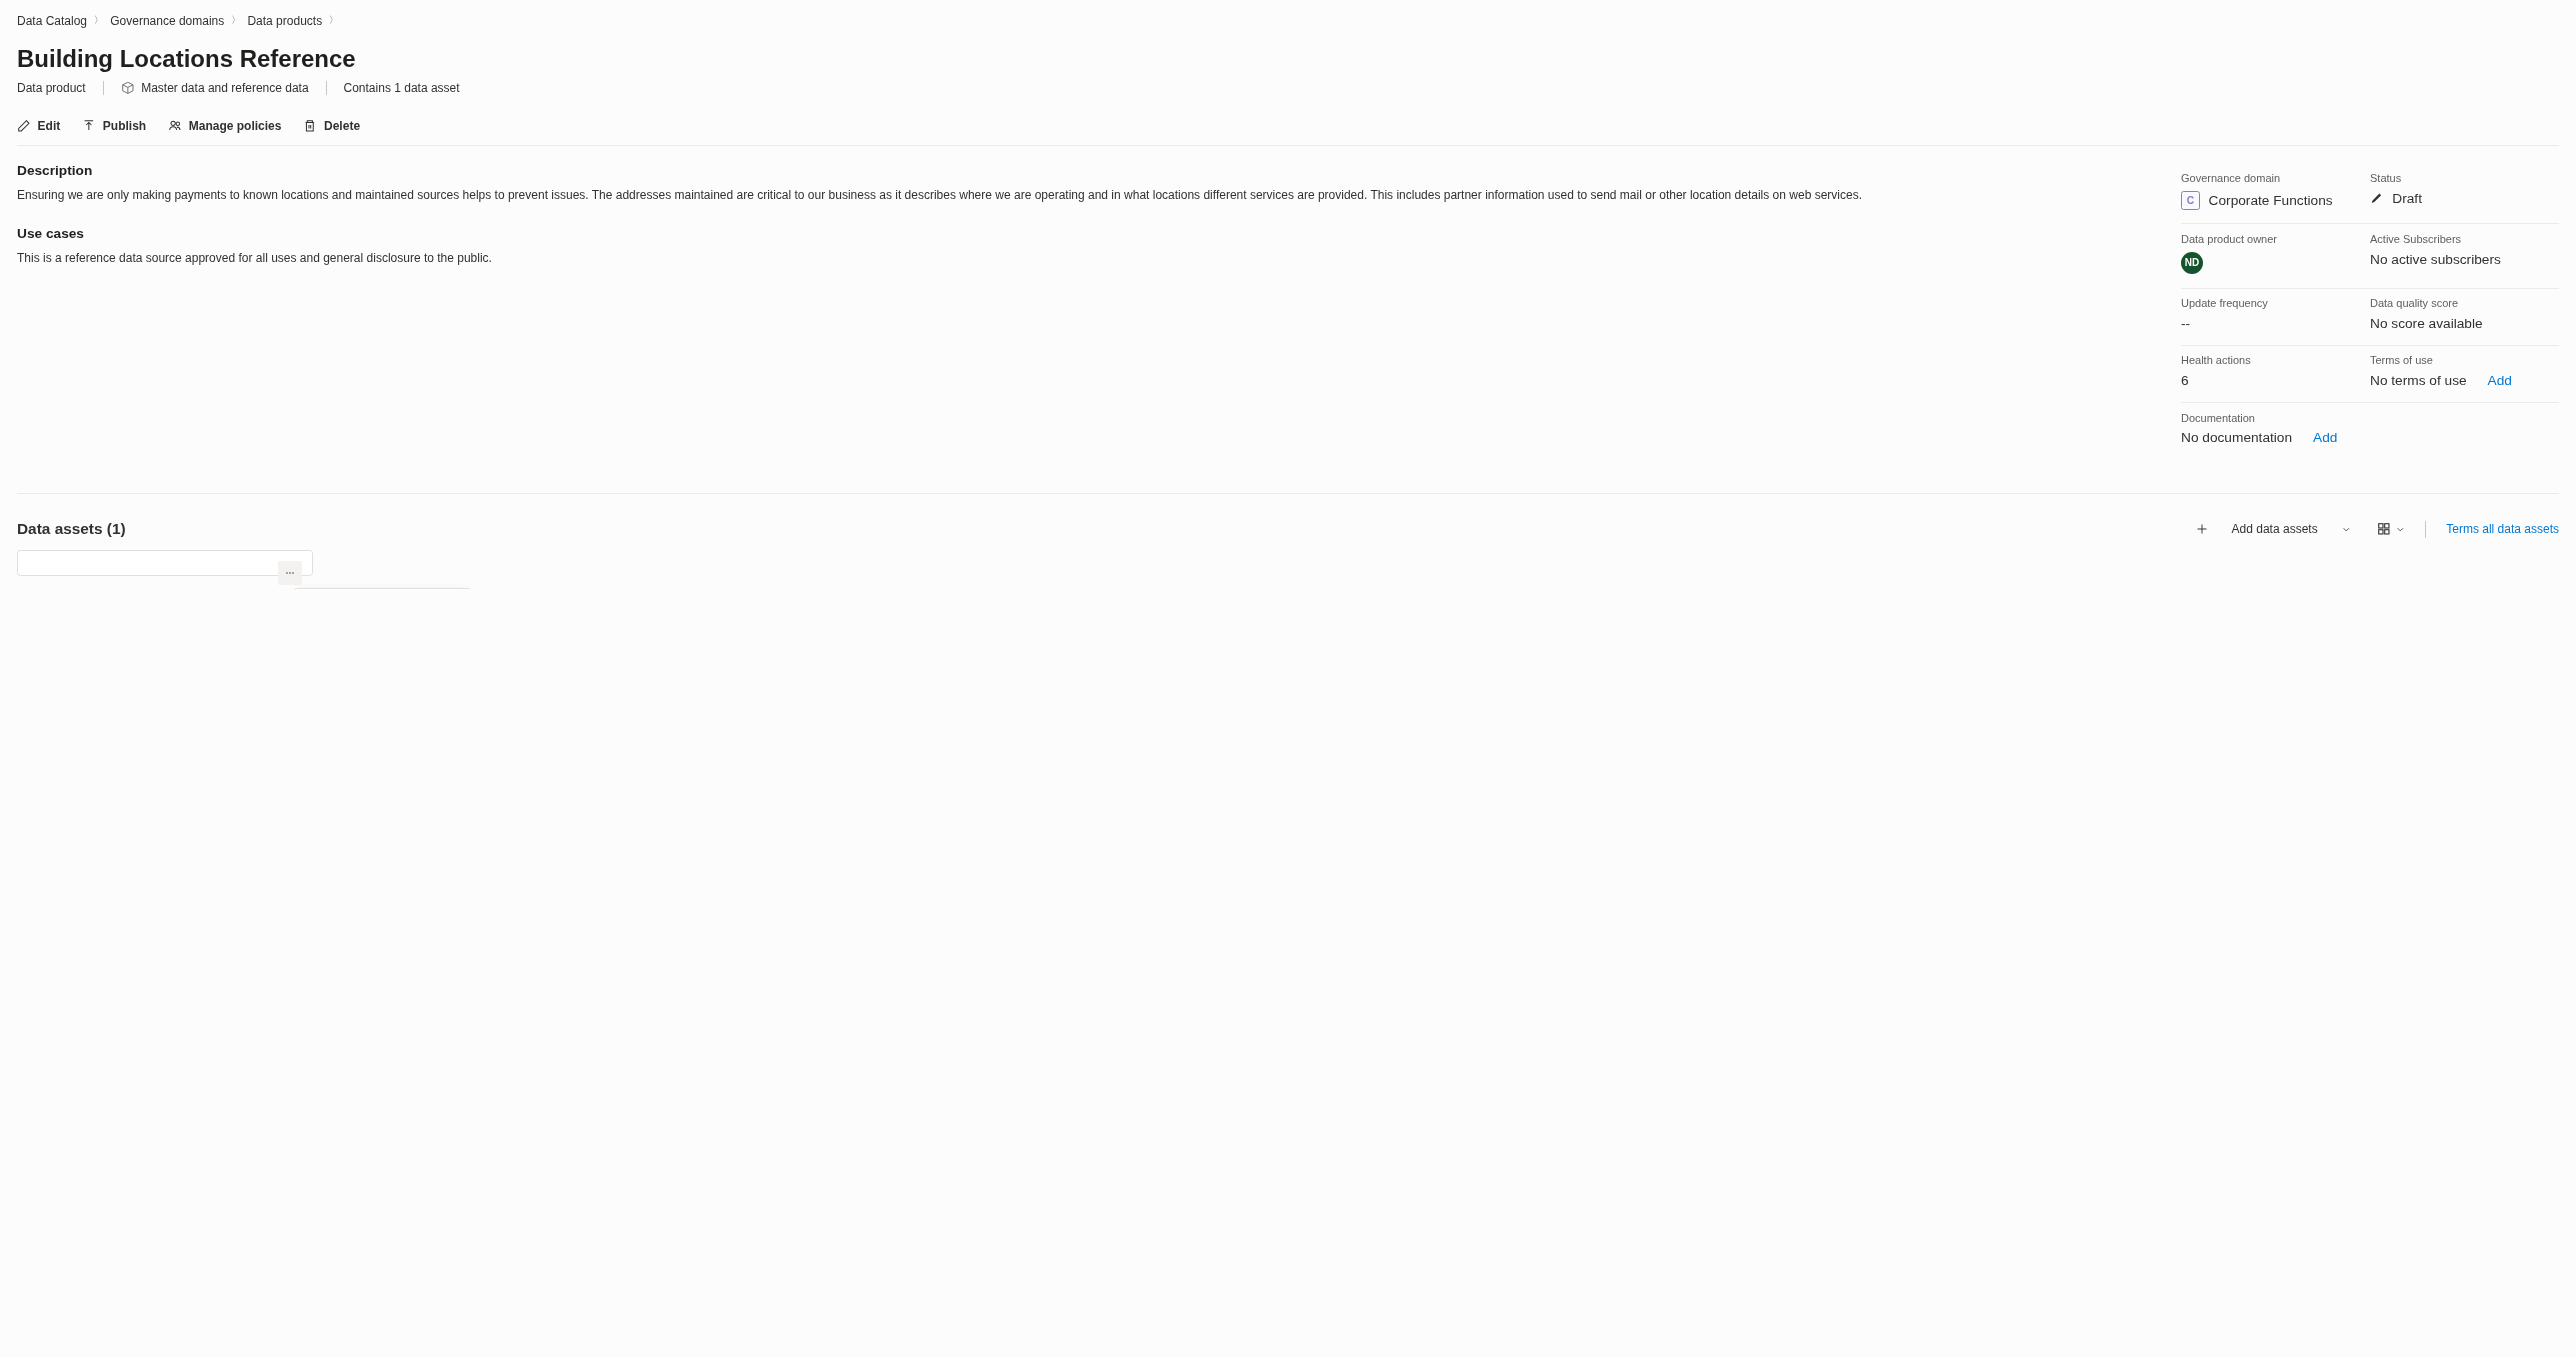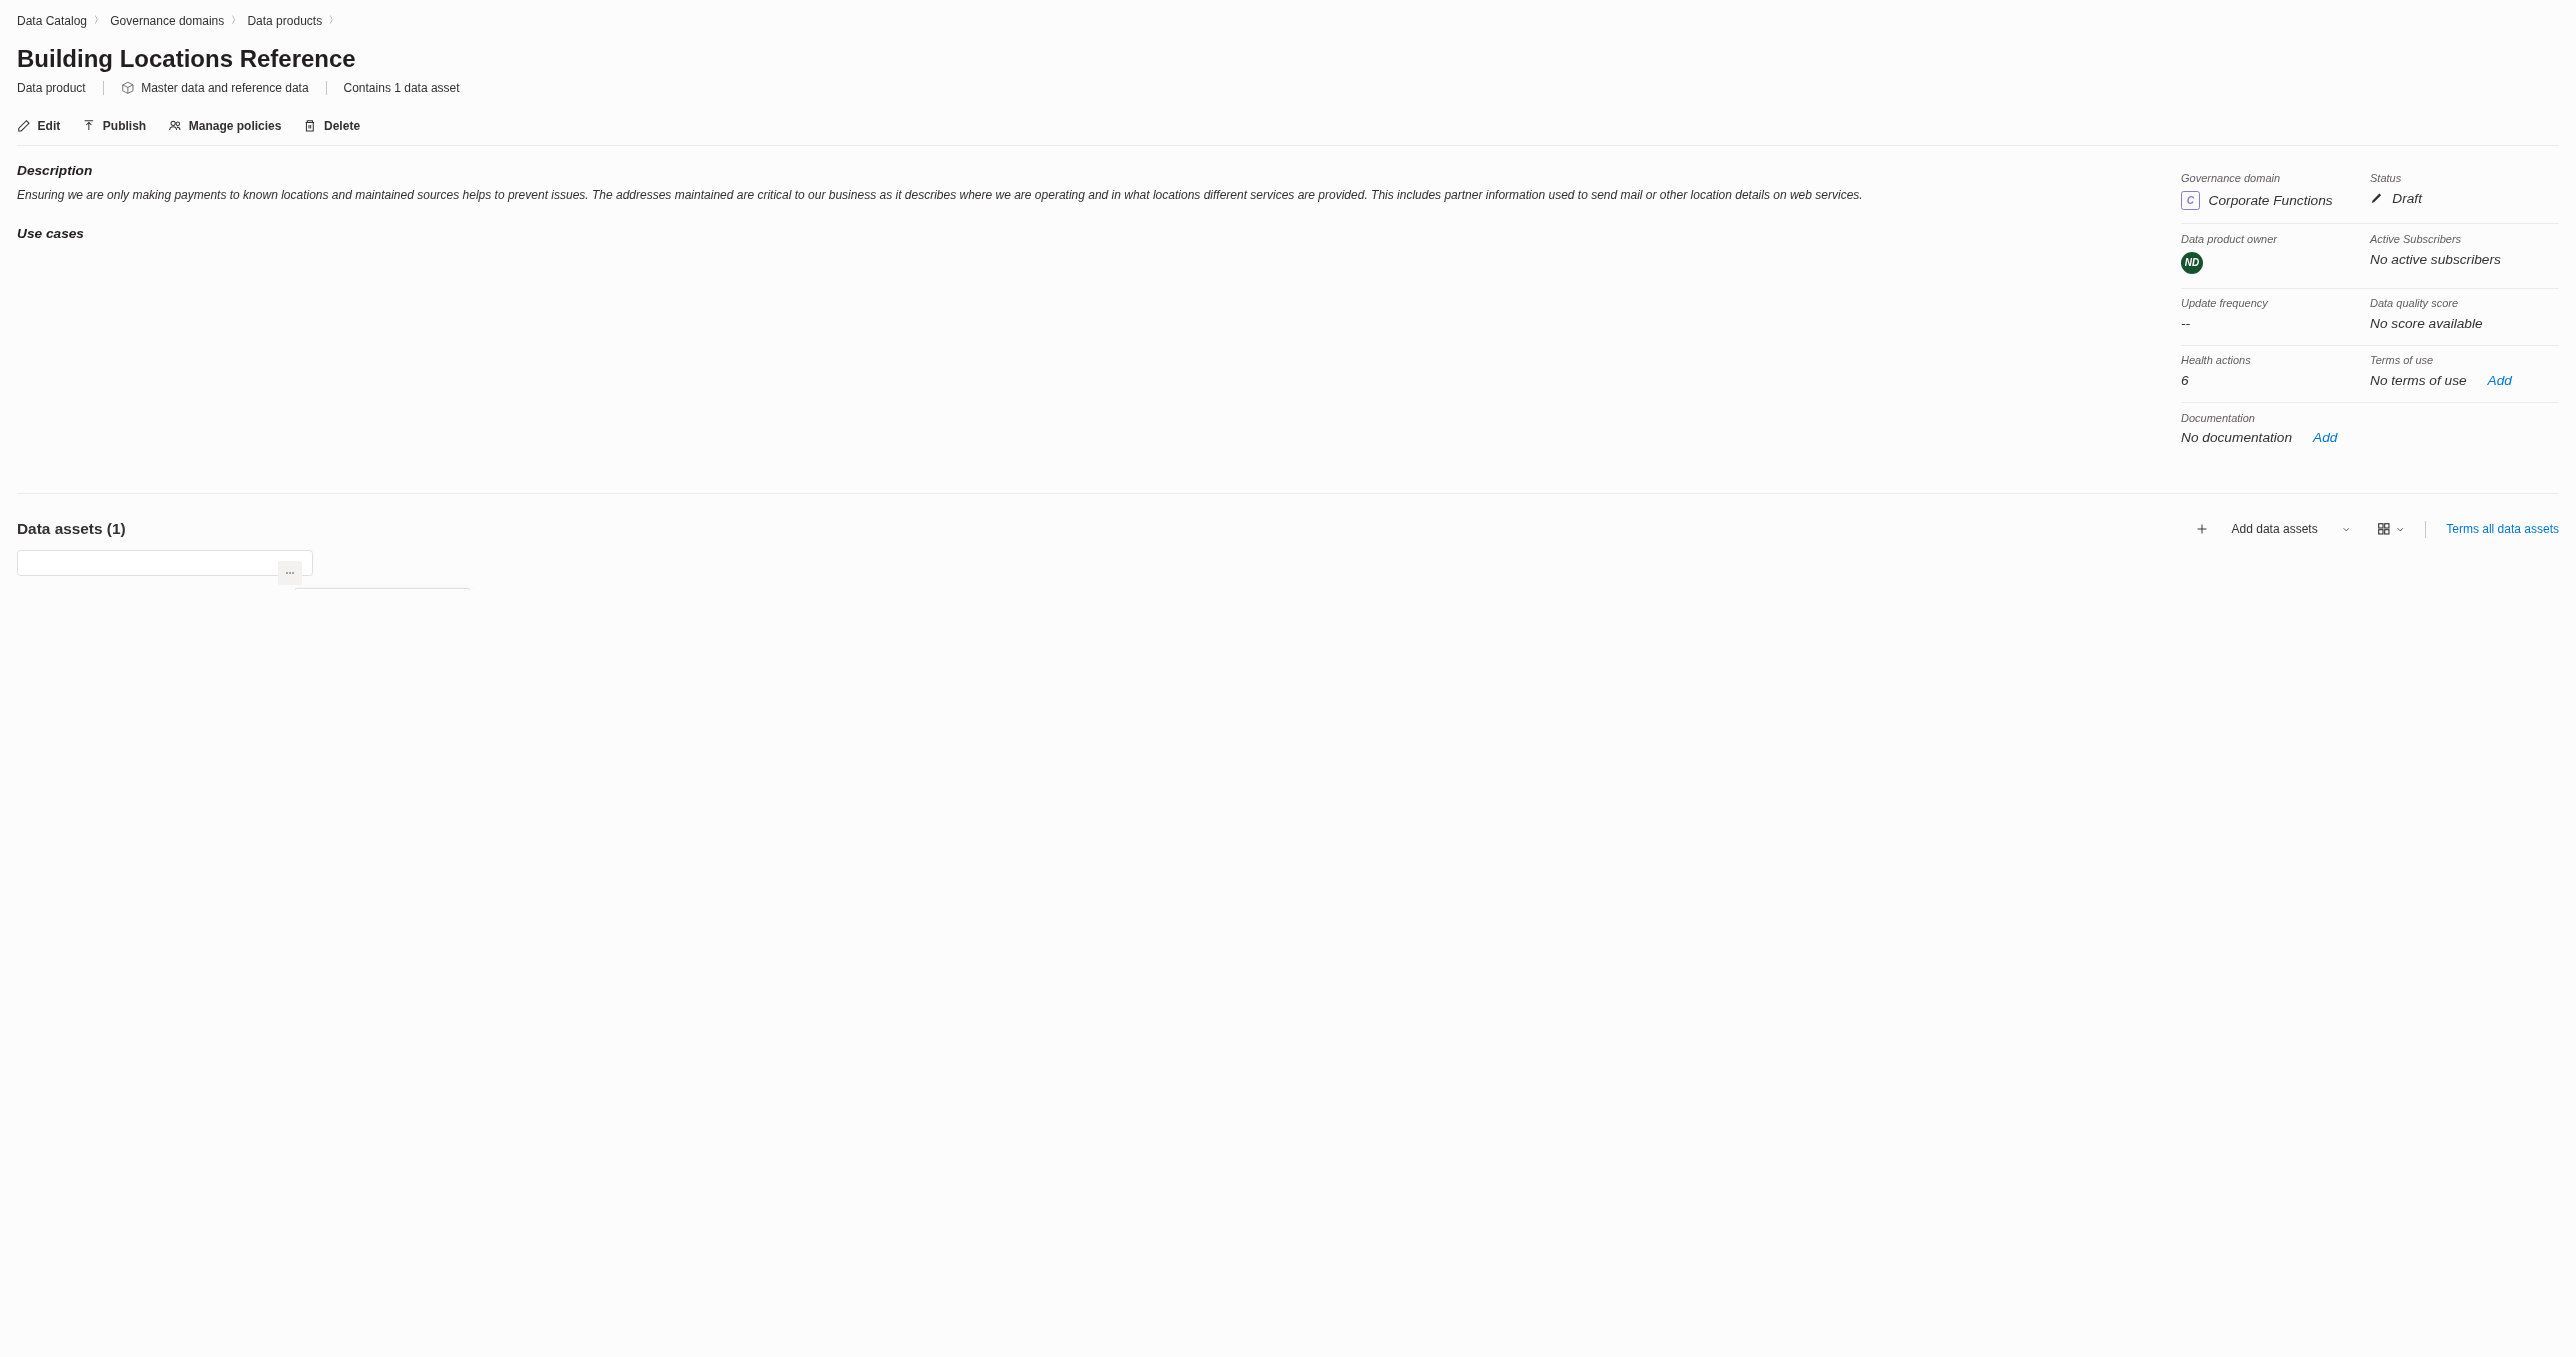--- a/index.html
+++ b/index.html
@@ -67,21 +67,20 @@
     font-weight: 600;
     color: #323130;
     cursor: pointer;
     padding: 0;
     font-family: inherit;
   }
   .toolbar-btn svg { width: 13.7px; height: 13.7px; }
   .main-grid {
     display: flex;
     gap: 43px;
-    font-style: italic;
   }
   .left-col {
     flex: 1;
     min-width: 0;
   }
   .right-col {
     width: 378px;
     flex-shrink: 0;
   }
   .section-heading {
@@ -327,20 +326,21 @@
       </svg>
     <span>Delete</span>
   </button>
 </div>
 
 <div class="main-grid">
   <div class="left-col">
     <h2 class="section-heading">Description</h2>
     <p class="body-text">Ensuring we are only making payments to known locations and maintained sources helps to prevent issues.  The addresses maintained are critical to our business as it describes where we are operating and in what locations different services are provided.  This includes partner information used to send mail or other location details on web services.</p>
     <h2 class="section-heading">Use cases</h2>
+    <p class="body-text">This is a reference data source approved for all uses and general disclosure to the public.</p>
   </div>
 
   <div class="right-col">
     <div class="meta-grid">
       <div class="meta-cell">
         <div class="meta-label">Governance domain</div>
         <div class="meta-value">
           <span class="gov-badge">C</span>
           <span>Corporate Functions</span>
         </div>

